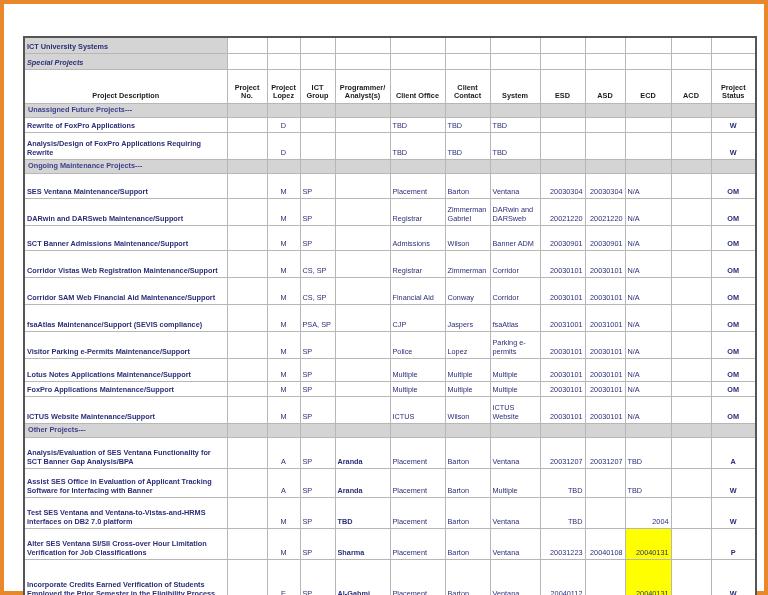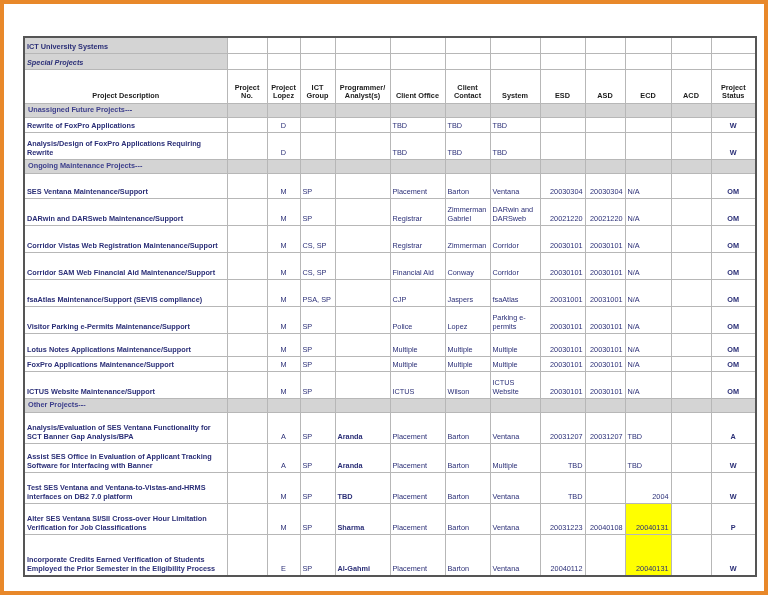--- a/index.html
+++ b/index.html
@@ -296,20 +296,35 @@
             <td class="lft" style="height: 24px;">Registrar</td>
             <td class="lft" style="height: 24px;">Zimmerman Gabriel</td>
             <td class="lft" style="height: 24px;">DARwin and DARSweb</td>
             <td class="rgt" style="height: 24px;">20021220</td>
             <td class="rgt" style="height: 24px;">20021220</td>
             <td class="lft" style="height: 24px;">N/A</td>
             <td class="ctr" style="height: 24px;"></td>
             <td class="stat" style="height: 24px;">OM</td>
           </tr>
           <tr>
+            <td class="desc" style="height: 22px;">SCT Banner Admissions Maintenance/Support</td>
+            <td class="ctr" style="height: 22px;"></td>
+            <td class="ctr" style="height: 22px;">M</td>
+            <td class="lft" style="height: 22px;">SP</td>
+            <td class="prog" style="height: 22px;"></td>
+            <td class="lft" style="height: 22px;">Admissions</td>
+            <td class="lft" style="height: 22px;">Wilson</td>
+            <td class="lft" style="height: 22px;">Banner ADM</td>
+            <td class="rgt" style="height: 22px;">20030901</td>
+            <td class="rgt" style="height: 22px;">20030901</td>
+            <td class="lft" style="height: 22px;">N/A</td>
+            <td class="ctr" style="height: 22px;"></td>
+            <td class="stat" style="height: 22px;">OM</td>
+          </tr>
+          <tr>
             <td class="desc" style="height: 24px;">Corridor Vistas Web Registration Maintenance/Support</td>
             <td class="ctr" style="height: 24px;"></td>
             <td class="ctr" style="height: 24px;">M</td>
             <td class="lft" style="height: 24px;">CS, SP</td>
             <td class="prog" style="height: 24px;"></td>
             <td class="lft" style="height: 24px;">Registrar</td>
             <td class="lft" style="height: 24px;">Zimmerman</td>
             <td class="lft" style="height: 24px;">Corridor</td>
             <td class="rgt" style="height: 24px;">20030101</td>
             <td class="rgt" style="height: 24px;">20030101</td>

